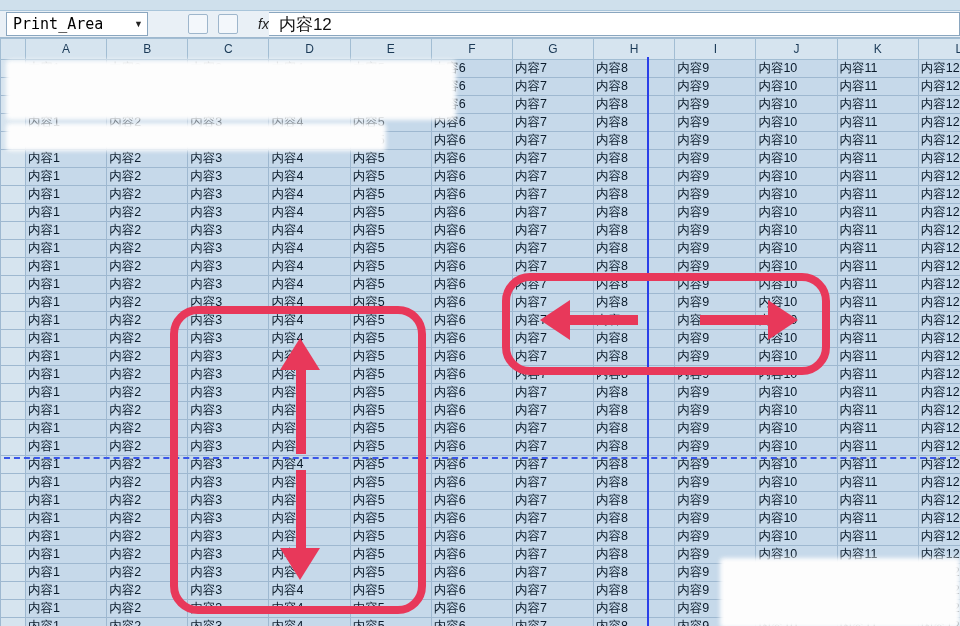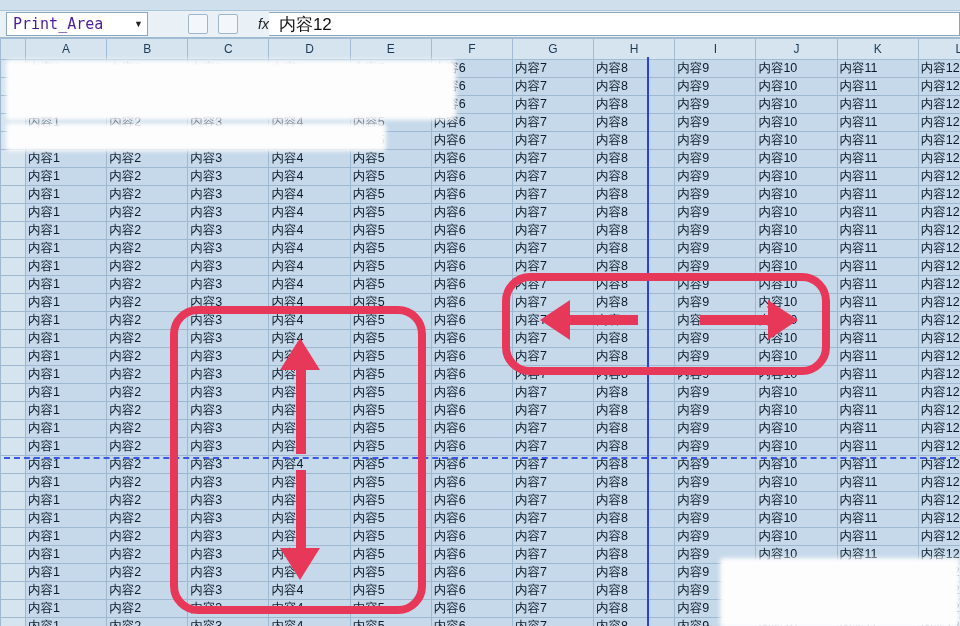--- a/index.html
+++ b/index.html
@@ -1,21 +1,21 @@
 <!DOCTYPE html>
 <html><head>
 <meta charset="utf-8">
 <style>
   html, body { margin: 0; padding: 0; width: 960px; height: 626px; font-family: Arial, "Microsoft YaHei", sans-serif; overflow: hidden; background: #fff; }
   
   .ribbon-sliver { height: 10px; background: #cfe0ec; border-bottom: 1px solid #a9c5da; }
   
   .fbar-row { display: flex; align-items: center; height: 26px; background: #e9f0f6; border-bottom: 1px solid #9fb9cf; font-size: 15px; }
   .namebox { width: 130px; height: 22px; margin-left: 6px; border: 1px solid #8aa6bf; background: #fff; display: flex; align-items: center; justify-content: space-between; padding: 0 4px 0 6px; }
-  .namebox-text { font-family: Consolas, monospace; font-size: 15px; color: #4c1d95; }
+  .namebox-text { font-family: Consolas, monospace; font-size: 15px; color: #000000; }
   .namebox-dd { font-size: 9px; color: #222; }
   .fbar-sep { width: 40px; }
   .fx-part { display: flex; align-items: center; gap: 10px; }
   .fx-btn { width: 18px; height: 18px; border: 1px solid #9eb6cc; border-radius: 2px; background: #f3f7fb; display: flex; align-items: center; justify-content: center; font-size: 11px; color: #444; }
   .fx-label { font-style: italic; font-size: 14px; color: #222; margin-left: 10px; }
   .formula-input { flex: 1; height: 22px; border: 1px solid #8aa6bf; border-left: none; background: #fff; padding-left: 10px; font-size: 17px; font-family: Arial, "Microsoft YaHei", sans-serif; color: #111; display: flex; align-items: center; }
 
   
   .grid-wrap { position: relative; width: 960px; height: 590px; }
   table { border-collapse: collapse; table-layout: fixed; width: 970px; }

